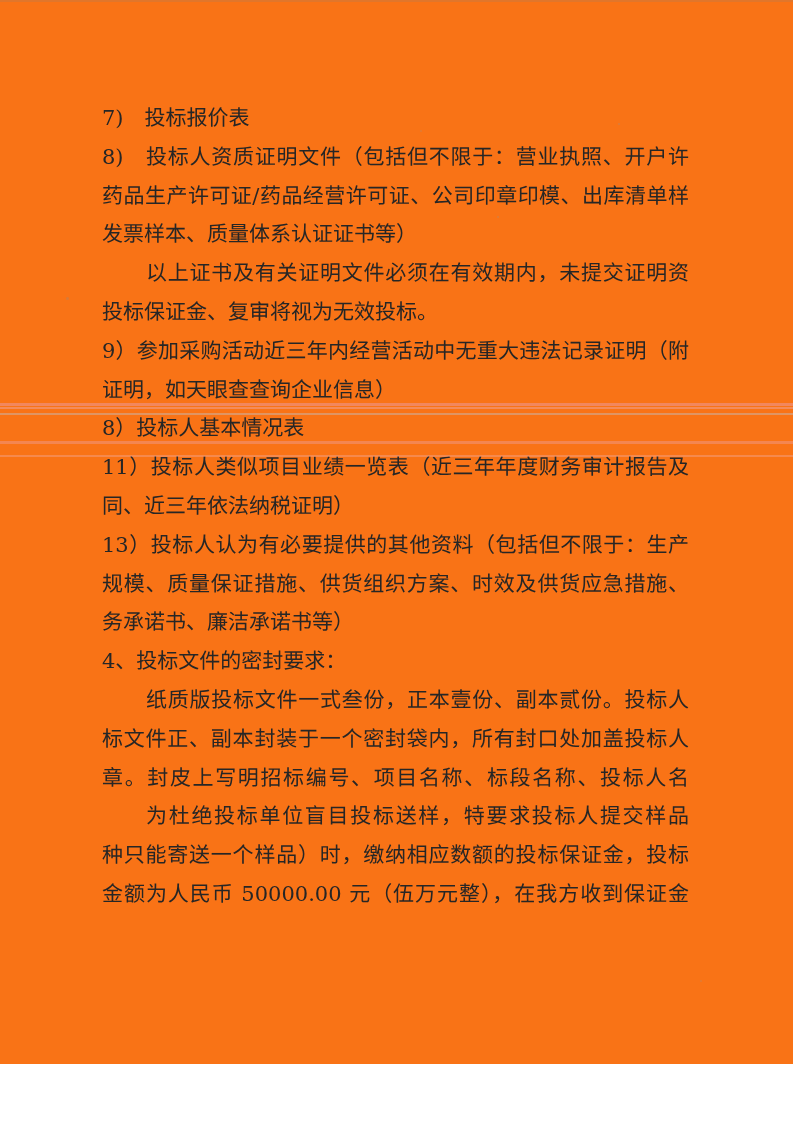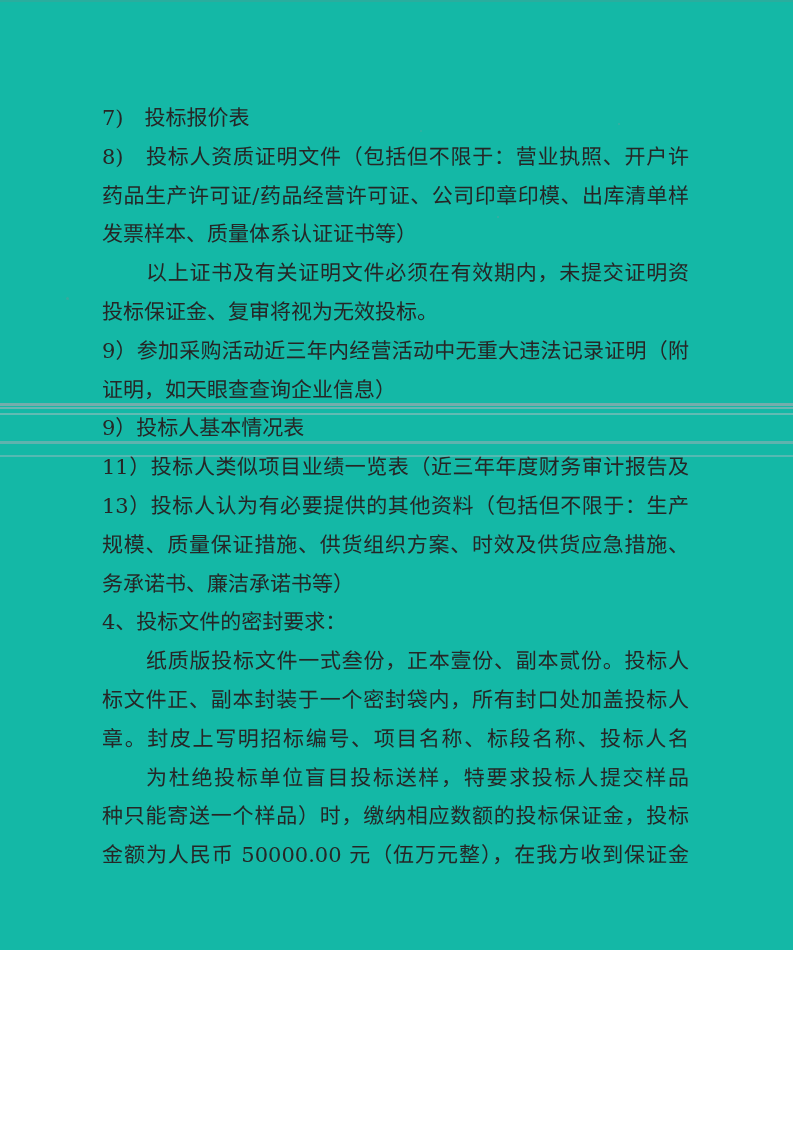--- a/index.html
+++ b/index.html
@@ -48,44 +48,45 @@
   }
   .speck {
     position: absolute;
     border-radius: 50%;
     pointer-events: none;
   }
 </style>
 </head>
 <body>
 
-<div class="page" style="width: 793px; height: 950px; background: #14b8a6;">
+<div class="page" style="width: 793px; height: 1064px; background: #f97316;">
   <div></div>
   <div class="text-column" style="color: rgb(38, 38, 38);">
       <div class="paragraph">
         <div class="line">7)　投标报价表</div>
       </div>
       <div class="paragraph">
         <div class="line justify">8)　投标人资质证明文件（包括但不限于：营业执照、开户许可证、</div>
         <div class="line justify">药品生产许可证/药品经营许可证、公司印章印模、出库清单样本、</div>
         <div class="line">发票样本、质量体系认证证书等）</div>
       </div>
       <div class="paragraph">
         <div class="line justify indent">以上证书及有关证明文件必须在有效期内，未提交证明资料和未</div>
         <div class="line">投标保证金、复审将视为无效投标。</div>
       </div>
       <div class="paragraph">
         <div class="line justify">9）参加采购活动近三年内经营活动中无重大违法记录证明（附相关</div>
         <div class="line">证明，如天眼查查询企业信息）</div>
       </div>
       <div class="paragraph">
-        <div class="line">9）投标人基本情况表</div>
+        <div class="line">8）投标人基本情况表</div>
       </div>
       <div class="paragraph">
         <div class="line justify">11）投标人类似项目业绩一览表（近三年年度财务审计报告及销售合</div>
+        <div class="line">同、近三年依法纳税证明）</div>
       </div>
       <div class="paragraph">
         <div class="line justify">13）投标人认为有必要提供的其他资料（包括但不限于：生产能力及</div>
         <div class="line justify">规模、质量保证措施、供货组织方案、时效及供货应急措施、售后服</div>
         <div class="line">务承诺书、廉洁承诺书等）</div>
       </div>
       <div class="paragraph">
         <div class="line">4、投标文件的密封要求：</div>
       </div>
       <div class="paragraph">

